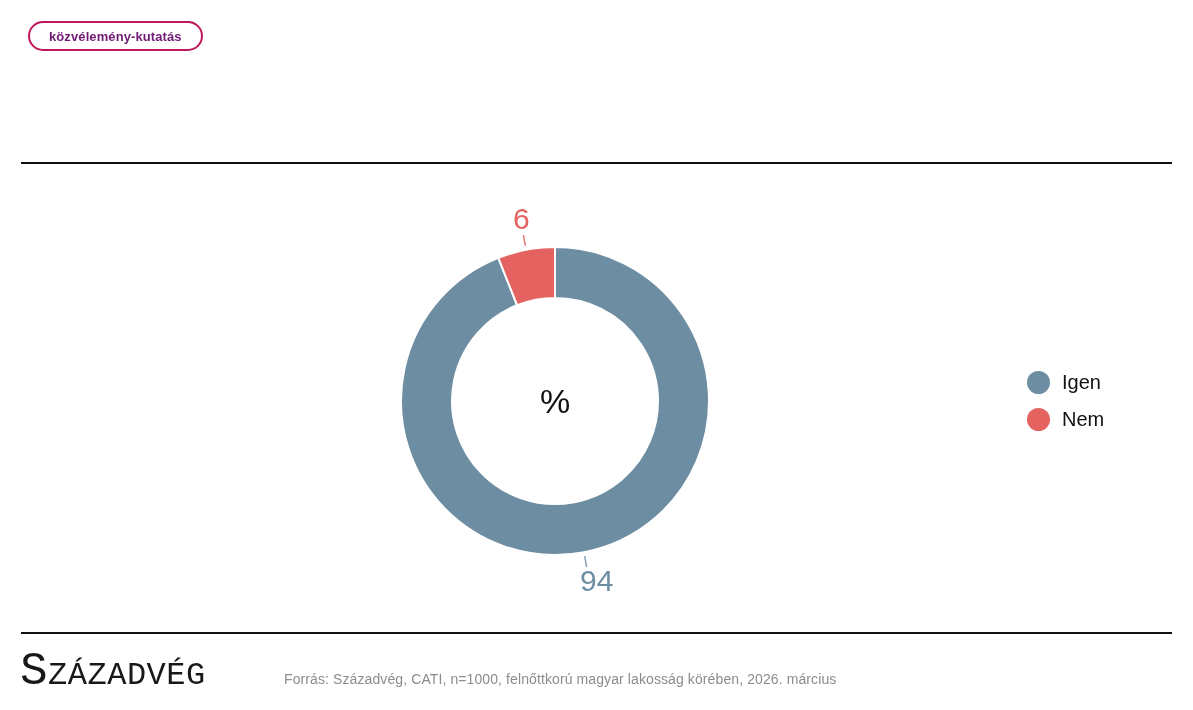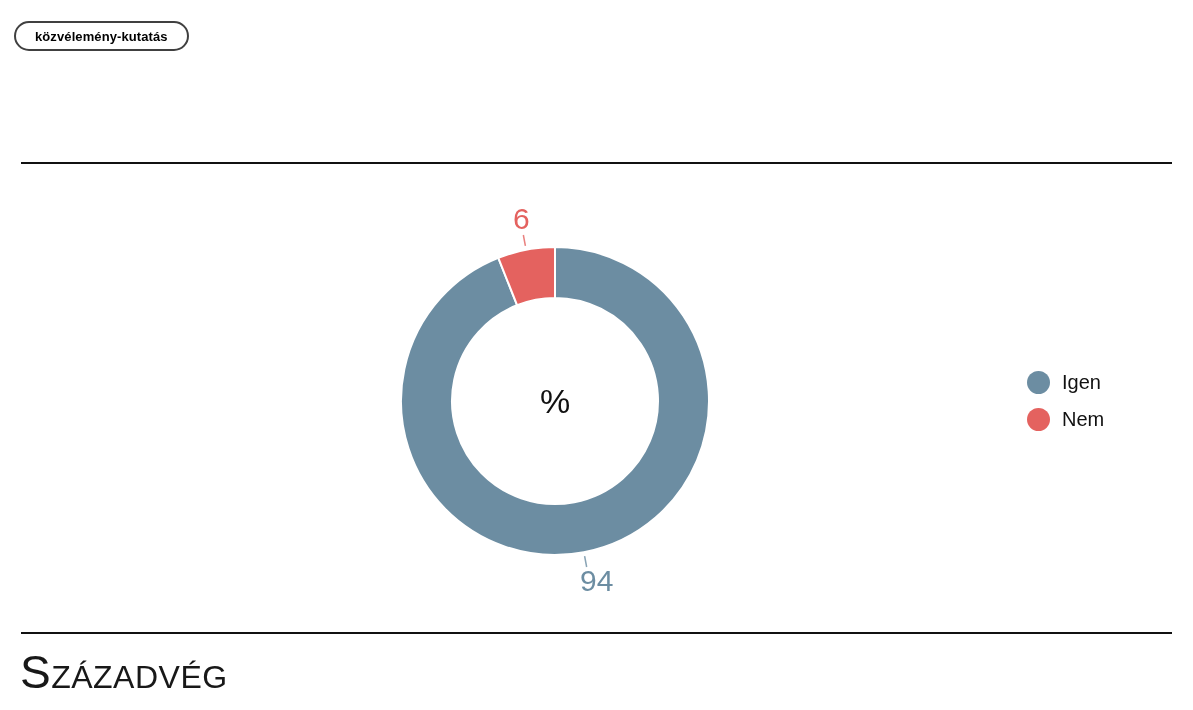--- a/index.html
+++ b/index.html
@@ -10,32 +10,32 @@
   }
   .page {
     position: relative;
     width: 1193px;
     height: 710px;
     background: #ffffff;
     overflow: hidden;
   }
   .badge {
     position: absolute;
-    left: 14px;
+    left: 28px;
     top: 21px;
     height: 30px;
     display: inline-flex;
     align-items: center;
     padding: 0 19px;
-    border: 2px solid #404040;
+    border: 2px solid #be185d;
     border-radius: 16px;
     box-sizing: border-box;
     font-size: 13px;
     font-weight: 700;
-    color: #000000;
+    color: #701a75;
     letter-spacing: 0.1px;
     background: #ffffff;
   }
   .title {
     position: absolute;
     left: 22px;
     top: 69px;
     width: 1150px;
     font-size: 30px;
     line-height: 38px;
@@ -89,21 +89,21 @@
   .legend-label {
     margin-left: 12px;
     font-size: 20px;
     color: #111111;
   }
 
   .logo {
     position: absolute;
     left: 20px;
     top: 649px;
-    font-family: Liberation Sans, sans-serif;
+    font-family: Liberation Mono, monospace;
     font-size: 46px;
     font-variant: small-caps;
     letter-spacing: 0.5px;
     color: #181818;
     line-height: 46px;
   }
   .source {
     position: absolute;
     left: 284px;
     top: 671px;
@@ -148,14 +148,15 @@
     <div class="legend-row">
       <span class="legend-dot" style="background-color: rgb(228, 98, 95);"></span>
       <span class="legend-label">Nem</span>
     </div>
   </div>
 
   <div class="divider divider-bottom"></div>
 
   <div class="logo">Századvég</div>
 
+  <div class="source">Forrás: Századvég, CATI, n=1000, felnőttkorú magyar lakosság körében, 2026. március</div>
 
 </div>
 
 </body></html>

